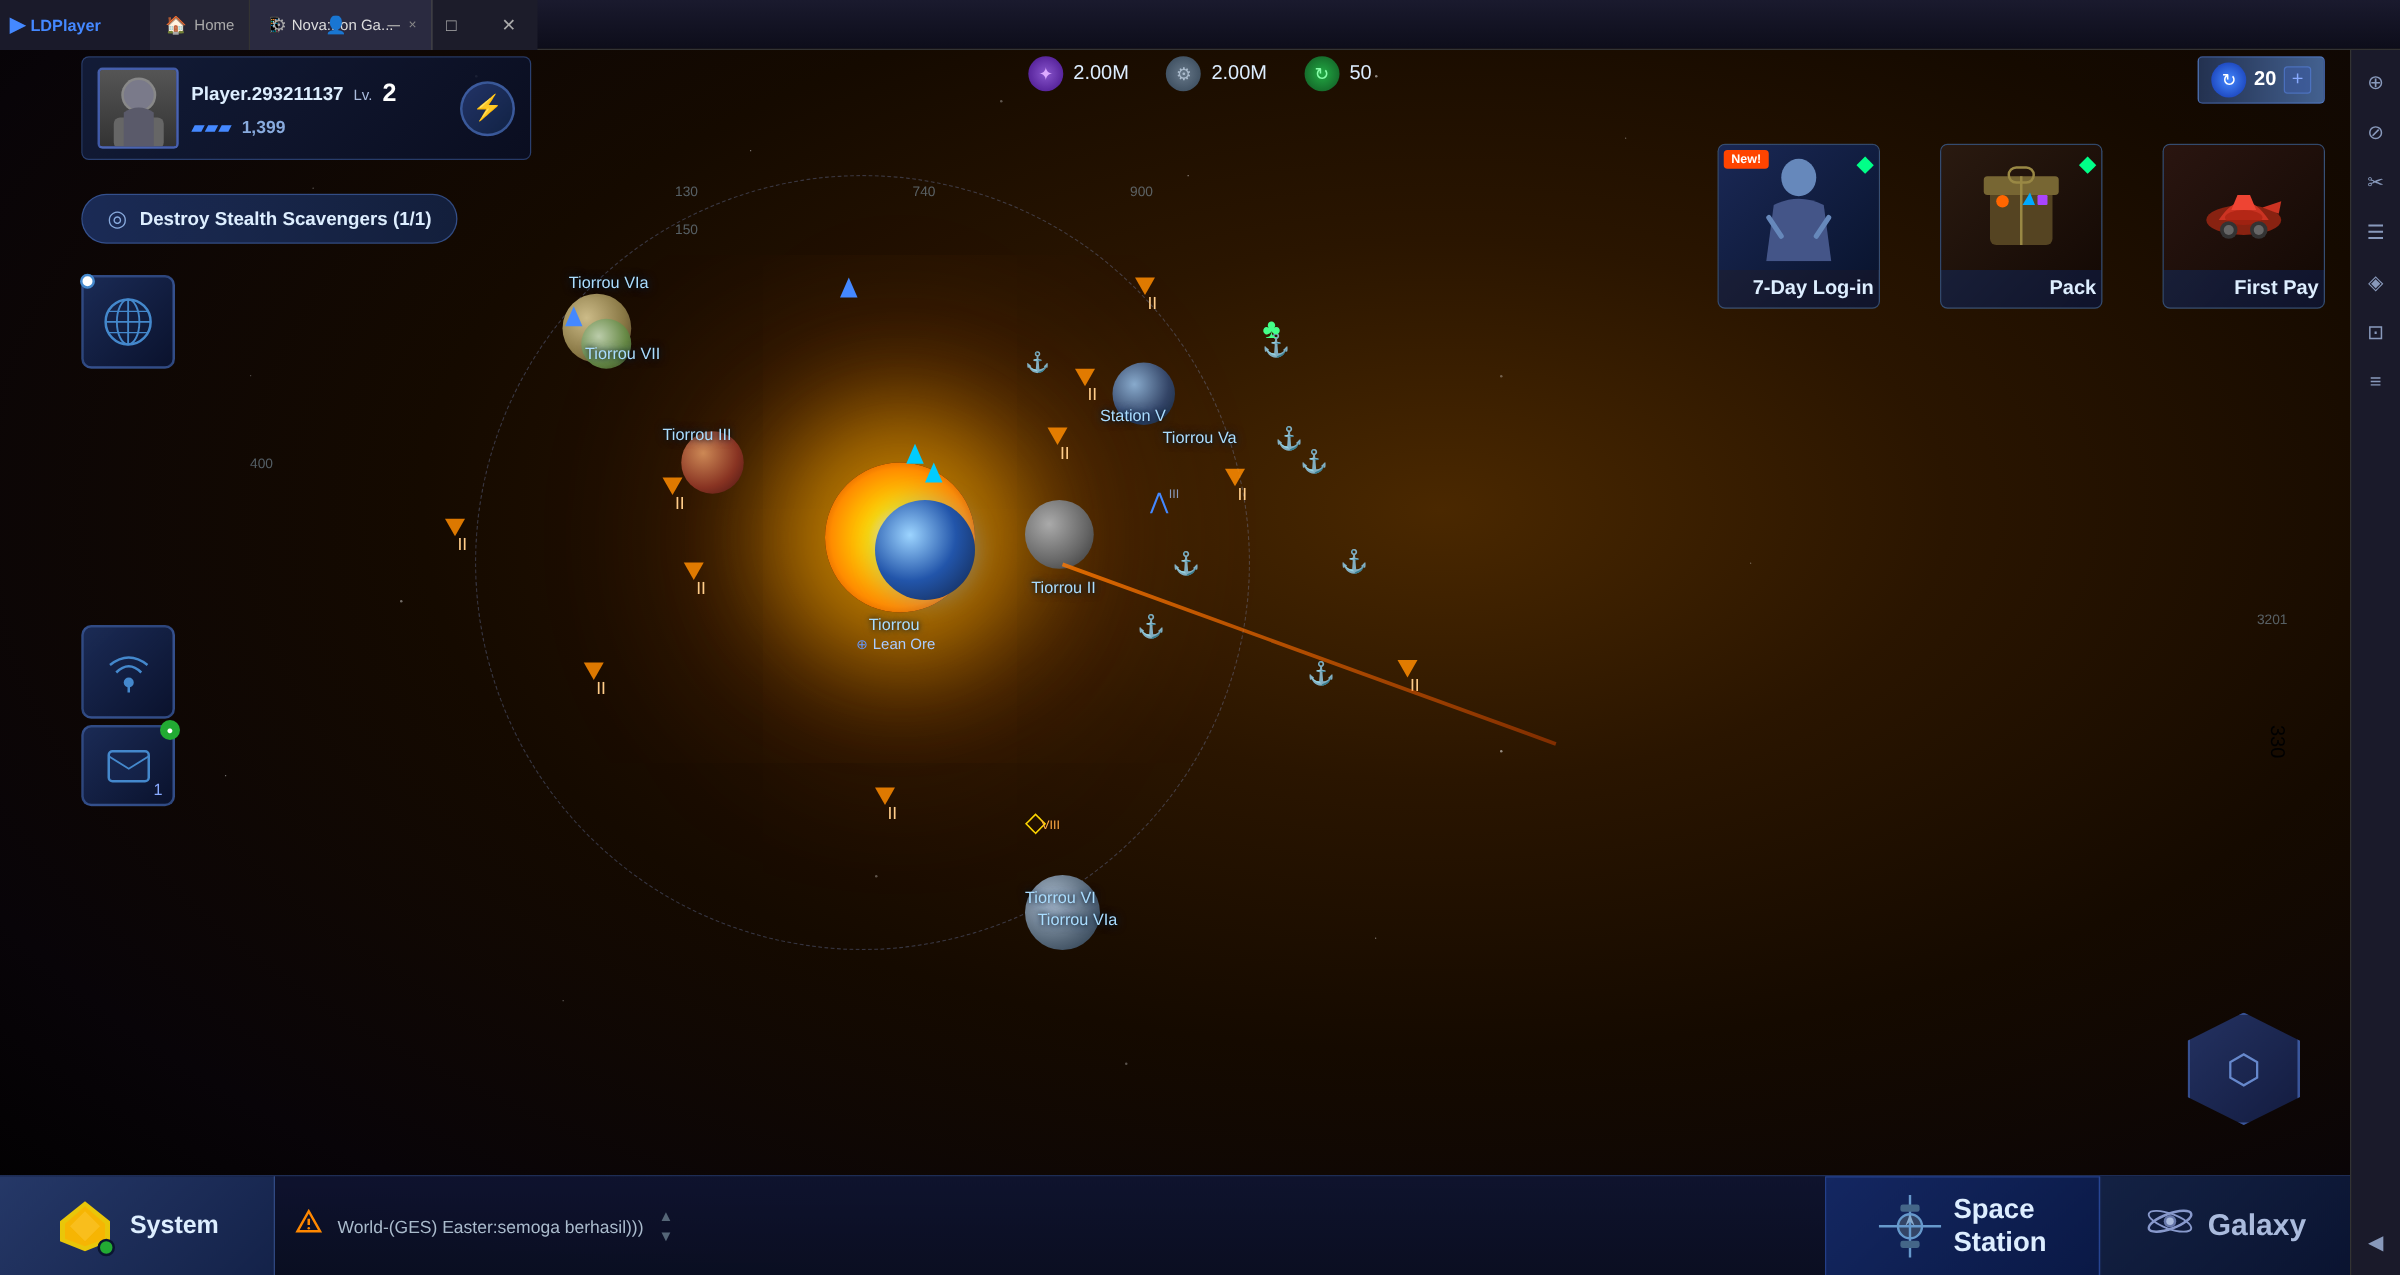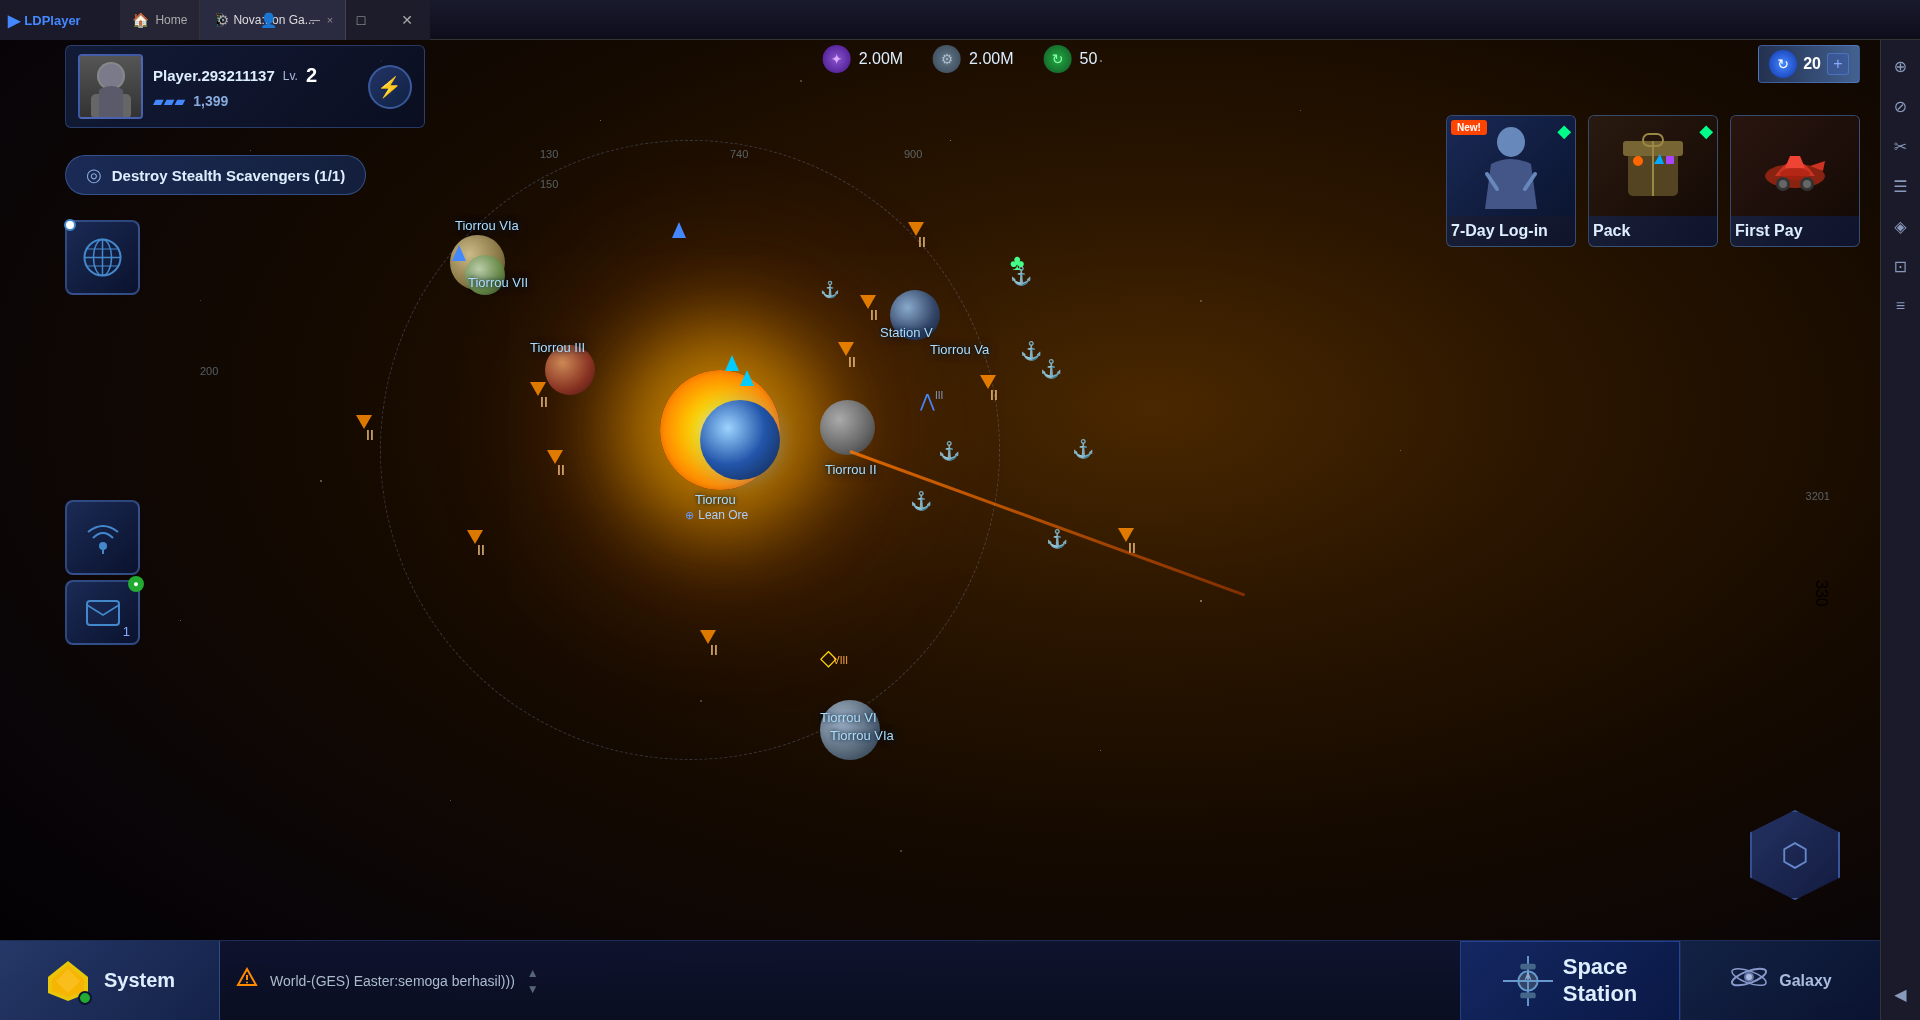--- a/index.html
+++ b/index.html
@@ -464,21 +464,22 @@
     }
     .reward-card {
       width: 130px;
       background: linear-gradient(135deg, rgba(30,40,70,0.9), rgba(15,20,45,0.95));
       border: 1px solid rgba(100,150,200,0.4);
       border-radius: 6px;
       overflow: hidden;
       cursor: pointer;
       display: flex;
       flex-direction: column;
-      align-items: flex-start;
+      align-items: flex-end;
+      margin-left: 36px;
     }
     .reward-card-img {
       width: 100%;
       height: 100px;
       display: flex; align-items: center; justify-content: center;
       font-size: 40px;
       position: relative;
     }
     .reward-card-img.login-bg {
       background: linear-gradient(135deg, #1a2855, #0a1530);
@@ -627,21 +628,21 @@
       justify-content: center;
       gap: 10px;
       cursor: pointer;
     }
     .galaxy-icon {
       color: #8899cc;
       font-size: 30px;
     }
     .galaxy-label {
       color: #aabbdd;
-      font-size: 16px;
+      font-size: 24px;
       font-weight: bold;
     }
 
     
     #hex-widget {
       position: absolute;
       right: 80px; bottom: 120px;
       width: 90px; height: 90px;
       z-index: 40;
     }
@@ -771,21 +772,21 @@
   <div style="position:absolute;left:820px;top:645px;color:#ffd700;font-size:22px;">◇</div>
   <div style="position:absolute;left:833px;top:655px;font-size:10px;color:#ffaa44;">VIII</div>
 
   <div style="position:absolute;left:1010px;top:250px;color:#44ff88;font-size:22px;">♣</div>
 
   <div class="route-line"></div>
 
   <div class="coord-label" style="left:540px;top:148px;">130</div>
   <div class="coord-label" style="left:540px;top:178px;">150</div>
   <div class="coord-label" style="right:90px;top:490px;">3201</div>
-  <div class="coord-label" style="left:200px;top:365px;">200</div>
+  <div class="coord-label" style="left:200px;top:365px;">400</div>
   <div class="coord-label" style="left:730px;top:148px;">740</div>
   <div class="coord-label" style="left:904px;top:148px;">900</div>
   <div class="right:90px;top:580px;" style="position:absolute;right:90px;top:580px;writing-mode:vertical-rl;">330</div>
 
   <div id="hex-widget">
     <div class="hex-shape">⬡</div>
   </div>
 
 </div>
 

